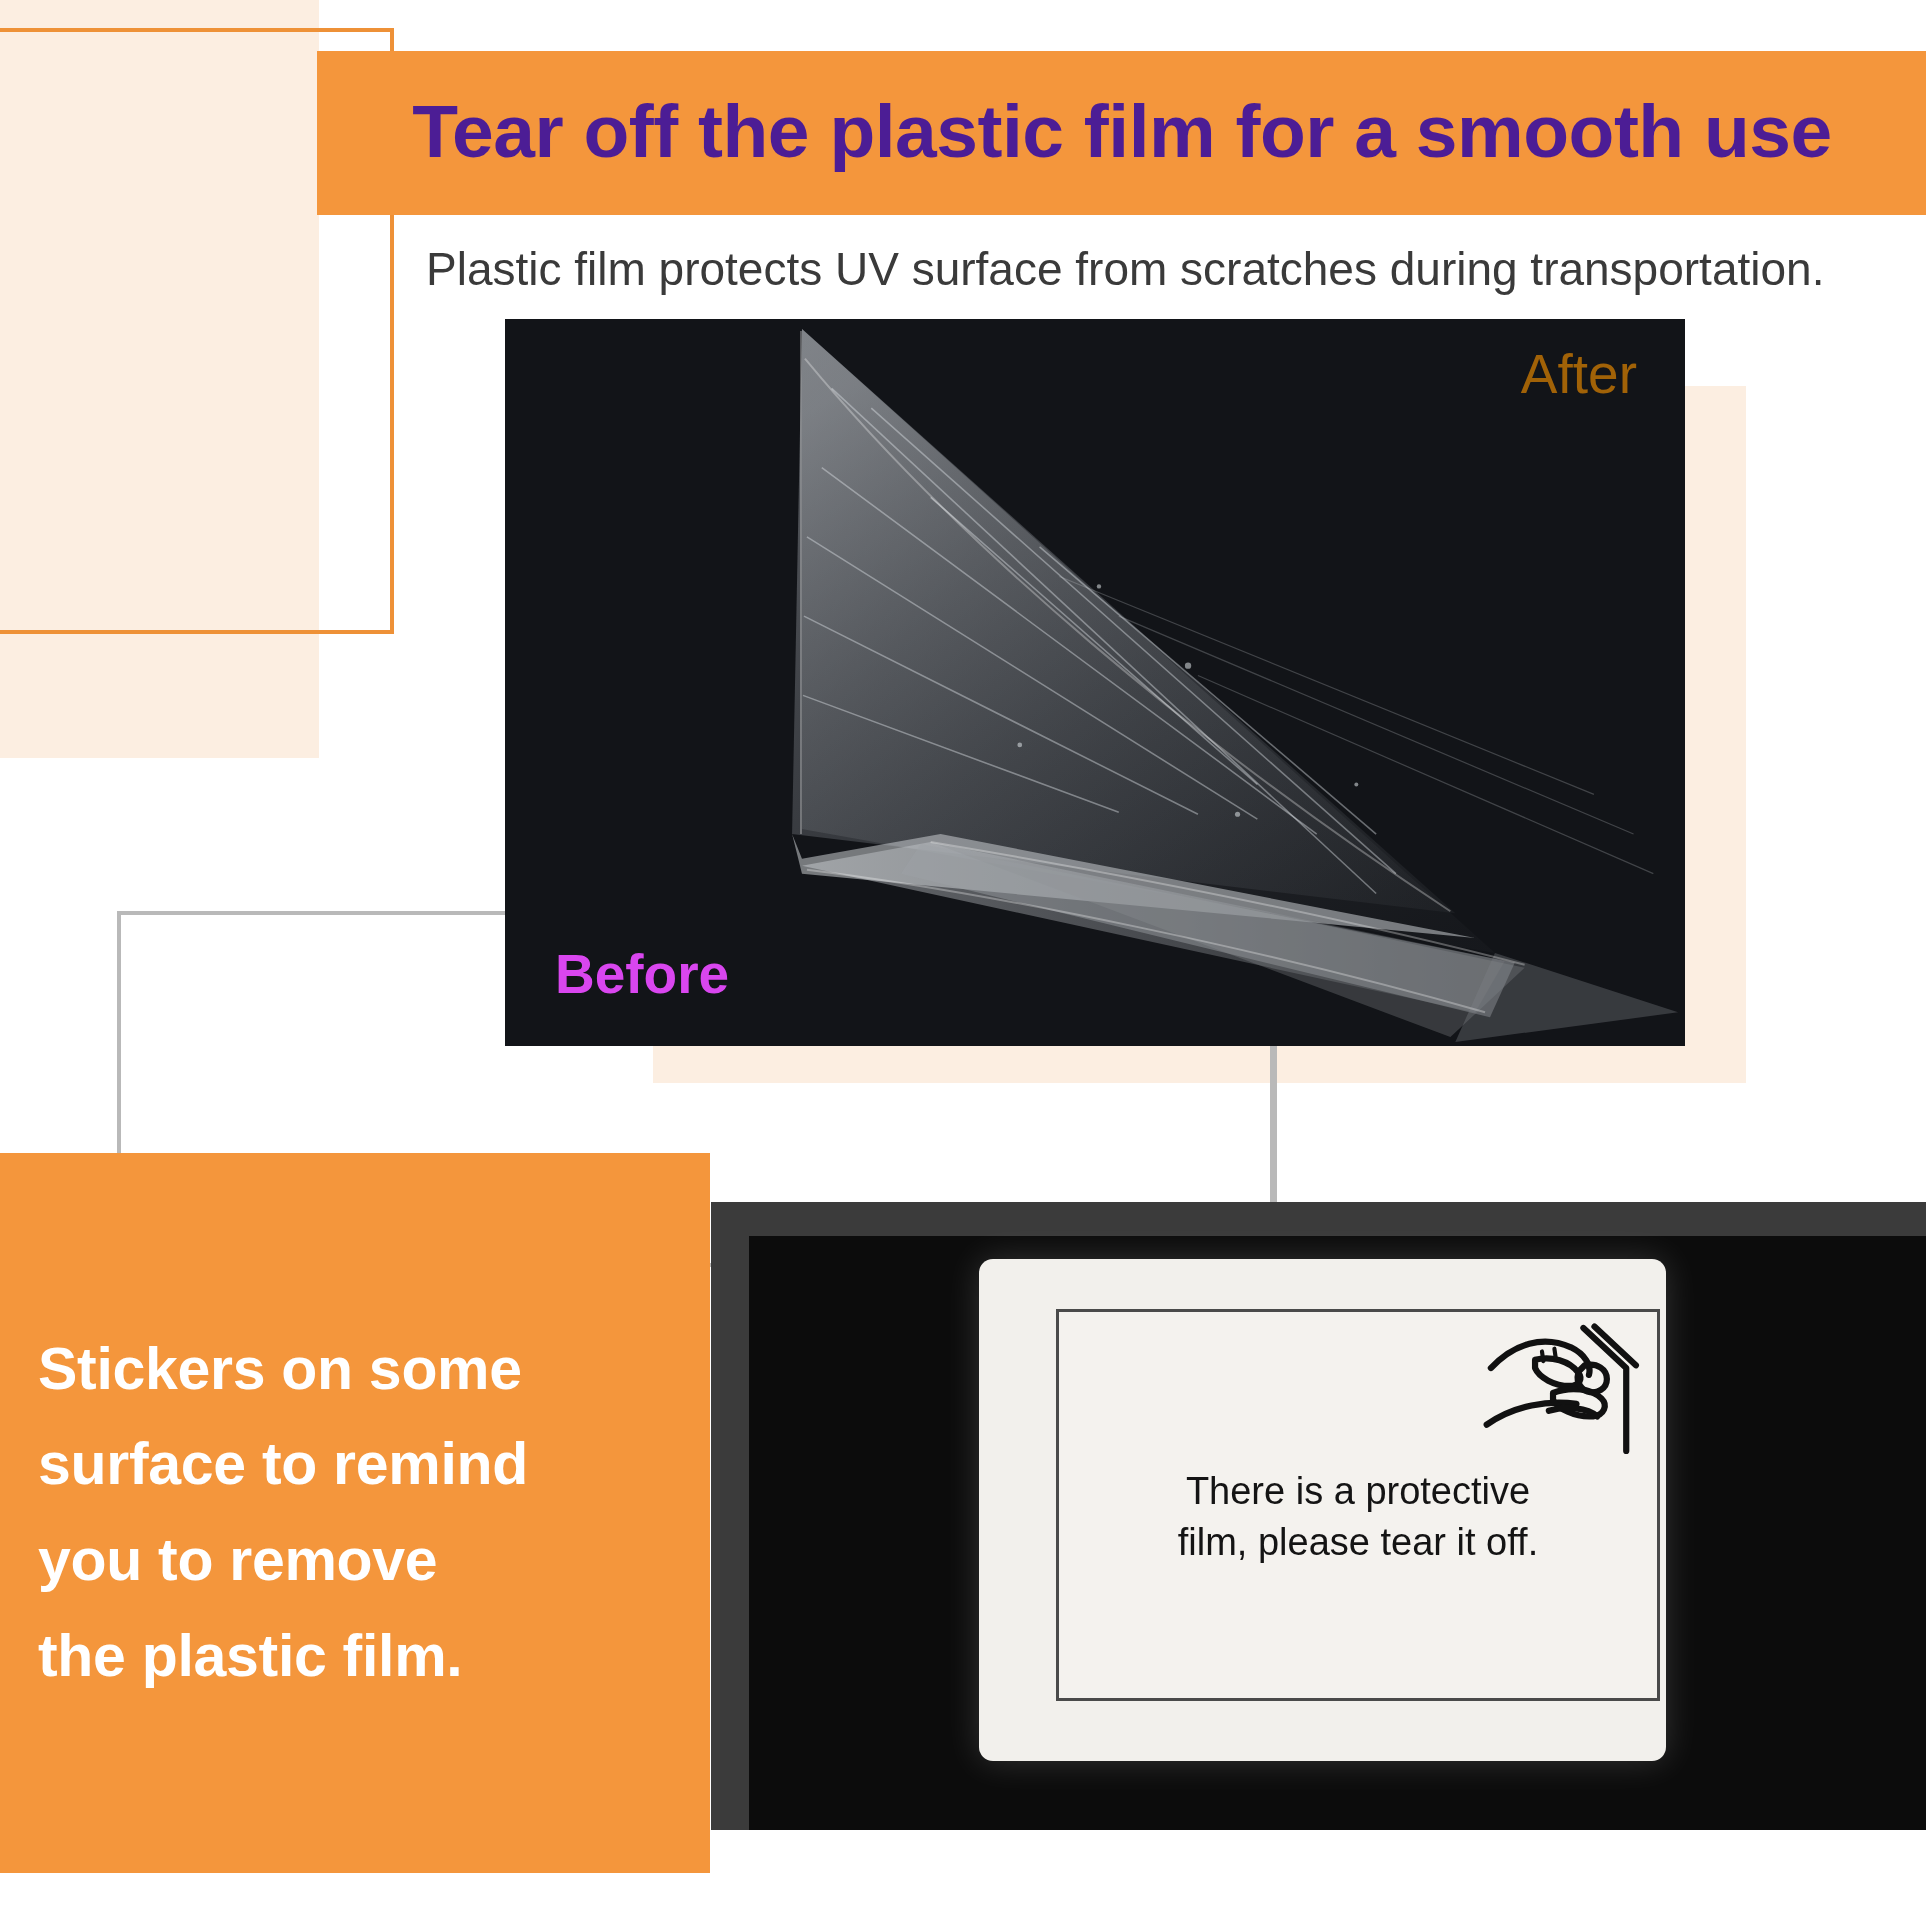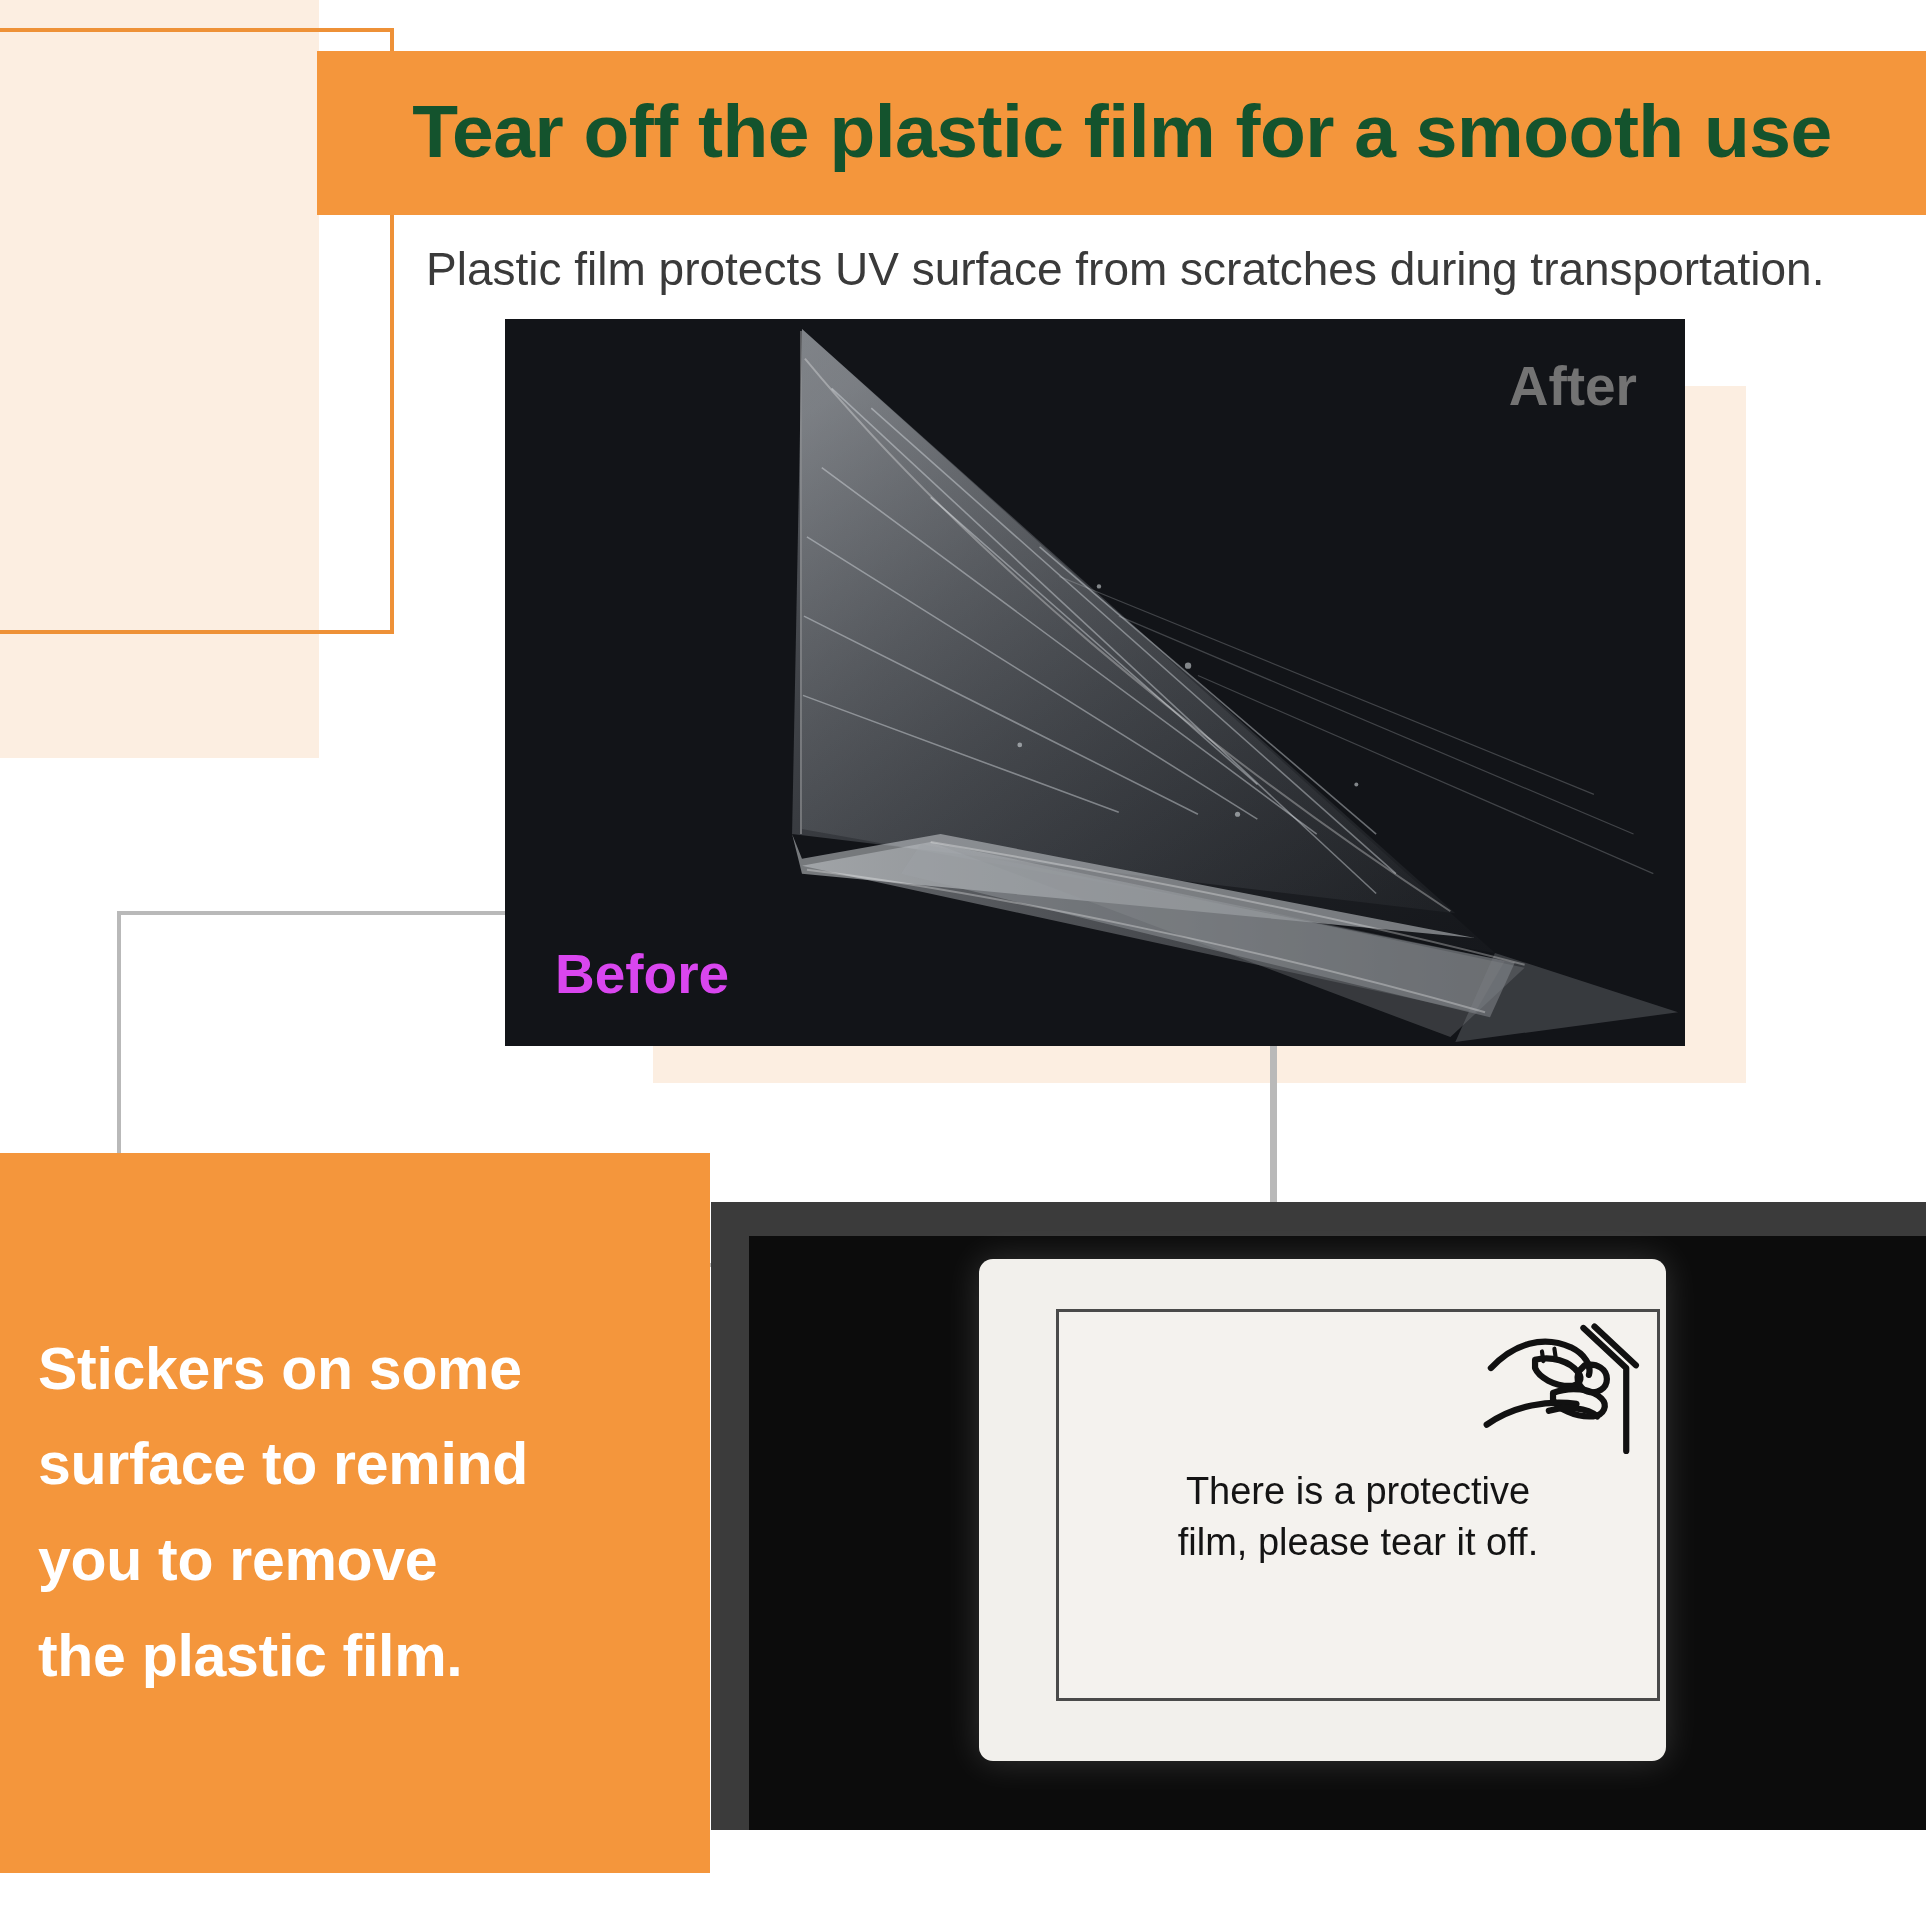--- a/index.html
+++ b/index.html
@@ -66,21 +66,21 @@
     position: absolute;
     left: 317px; top: 51px;
     width: 1610px; height: 164px;
     background: #F4963C;
     z-index: 5;
     display: flex;
     align-items: center;
     justify-content: center;
   }
   .header-title {
-    color: #14532d;
+    color: #4c1d95;
     font-size: 75px;
     font-weight: bold;
     letter-spacing: -0.5px;
     white-space: nowrap;
     line-height: 1;
     padding-bottom: 4px;
   }
   .header-subtitle {
     position: absolute;
     left: 426px; top: 230px;
@@ -103,24 +103,24 @@
     overflow: hidden;
     z-index: 4;
   }
   .photo-top .film-sheet {
     position: absolute;
     left: 0; top: 0;
     width: 100%; height: 100%;
   }
   .label-after {
     position: absolute;
-    right: 48px; top: 40px;
-    color: #737373;
+    right: 48px; top: 28px;
+    color: #a16207;
     font-size: 55px;
-    font-weight: bold;
+    font-weight: normal;
     z-index: 6;
     line-height: 1;
   }
   .label-before {
     position: absolute;
     left: 50px; bottom: 44px;
     color: #d946ef;
     font-size: 55px;
     font-weight: bold;
     z-index: 6;

